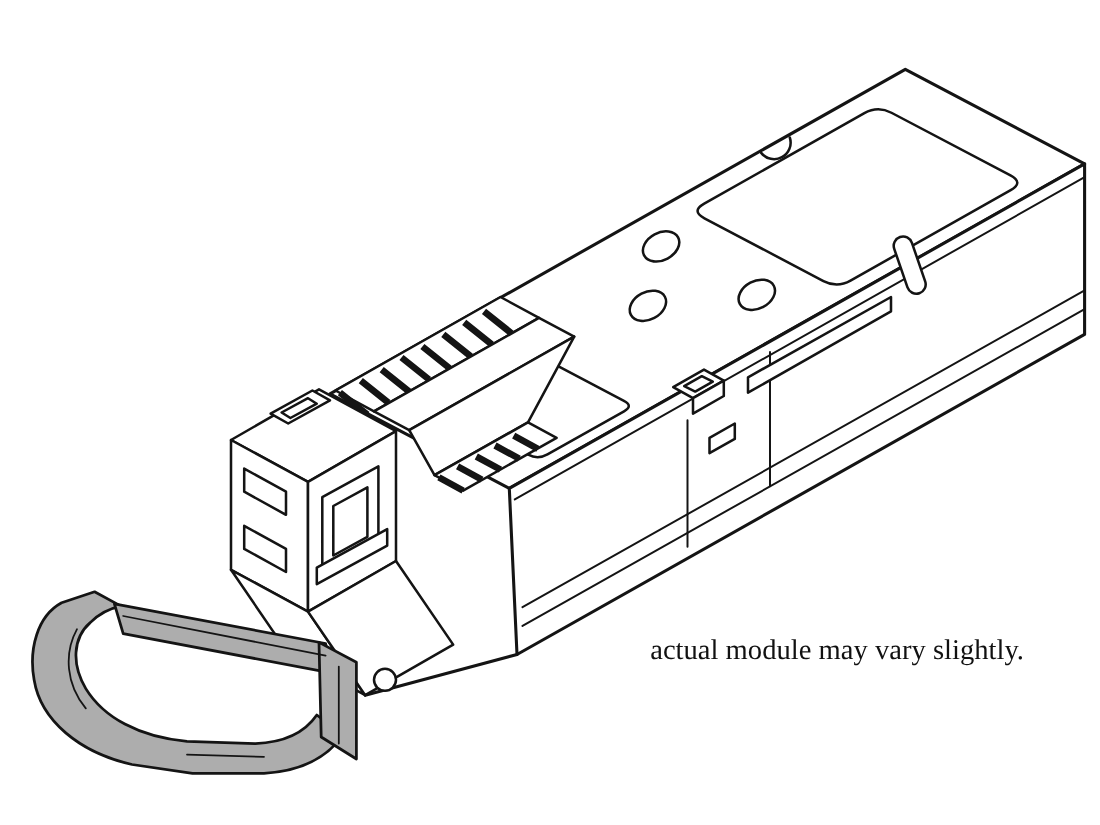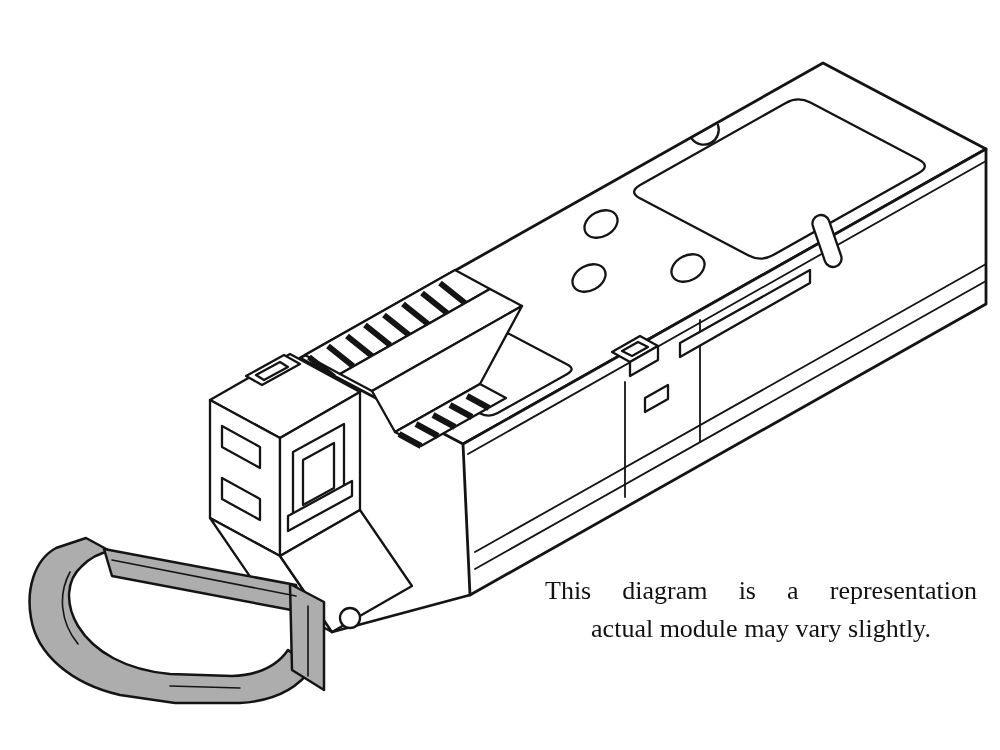--- a/index.html
+++ b/index.html
@@ -91,17 +91,16 @@
                C65 604 66 580 82 566 C90 558 100 553 110 551 Z"></path>
       <path d="M104 549 L296 585 L302 612 L112 576 Z"></path>
       <path d="M290 584 L324 602 L324 690 L292 670 Z"></path>
       <path fill="none" stroke-width="1.6" d="M70 572 C58 594 60 622 78 644 M112 560 L296 596 M170 686 L240 688 M308 606 L308 676"></path>
     </g>
 
     <circle cx="350" cy="618" r="10" fill="#ffffff" stroke="#141414" stroke-width="2.3"></circle>
   </svg>
 
   <div class="caption">
-    <div class="just">This diagram is a representation</div>
     <div class="last">actual module may vary slightly.</div>
   </div>
 
 </div>
 
 </body></html>

